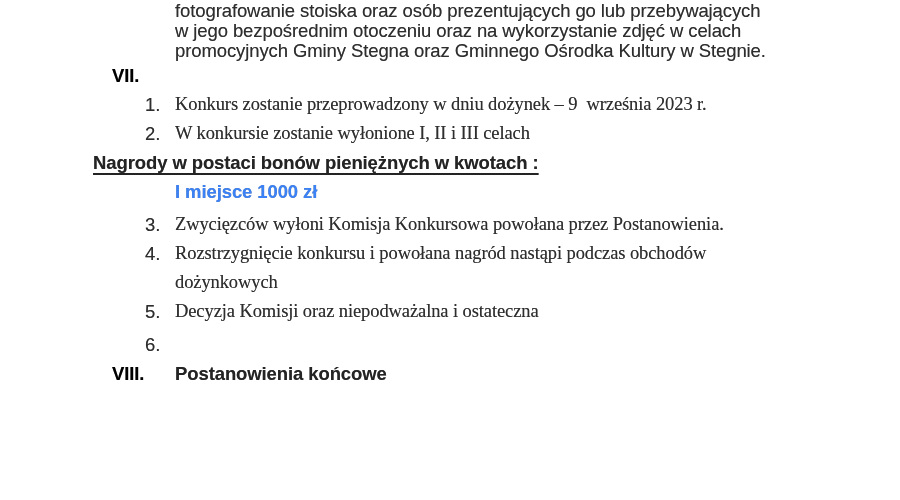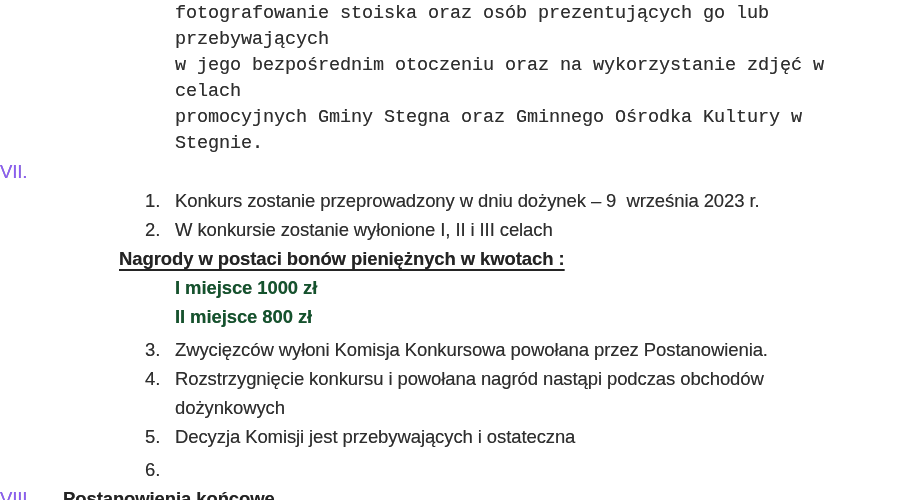--- a/index.html
+++ b/index.html
@@ -17,64 +17,65 @@
     letter-spacing: -0.1px;
     text-shadow: 0 0 0.6px rgba(46,46,46,0.55);
   }
   .page {
     position: relative;
     padding-top: 1px;
   }
   .para {
     margin: 0 8px 0 175px;
     white-space: pre-line;
-    line-height: 26px;
-    font-family: Liberation Mono, monospace;
+    line-height: 20px;
   }
   .sec {
     display: flex;
     line-height: 29px;
   }
   .sec .roman {
+    margin-left: 112px;
     width: 63px;
-    font-weight: normal;
-    color: #8b5cf6;
+    font-weight: bold;
+    color: #000000;
   }
   .sec .title {
     font-weight: bold;
     color: #242424;
   }
   .item {
     display: flex;
     line-height: 29px;
   }
   .item .num {
     margin-left: 145px;
     width: 30px;
     flex: 0 0 30px;
   }
   .item .text {
     white-space: pre-line;
     max-width: 670px;
+    font-family: Liberation Serif, serif;
   }
   .prize-head {
-    margin-left: 119px;
+    margin-left: 93px;
     line-height: 29px;
     font-weight: bold;
     color: #242424;
     text-decoration: underline;
     text-decoration-thickness: 2px;
     text-underline-offset: 4px;
     width: fit-content;
   }
   .prize {
     margin-left: 175px;
     line-height: 29px;
     font-weight: bold;
-    color: #14532d;
+    color: #3b82f6;
   }
   .gap4 {
     margin-top: 4px;
   }
 </style>
 </head>
 <body>
 
 <div class="page">
 
@@ -92,36 +93,35 @@
   </div>
 
   <div class="item">
     <span class="num">2.</span>
     <span class="text">W konkursie zostanie wyłonione I, II i III celach</span>
   </div>
 
   <div class="prize-head">Nagrody w postaci bonów pieniężnych w kwotach :</div>
 
   <div class="prize">I miejsce 1000 zł</div>
-  <div class="prize">II miejsce 800 zł</div>
 
   <div class="item gap4">
     <span class="num">3.</span>
     <span class="text">Zwycięzców wyłoni Komisja Konkursowa powołana przez Postanowienia.</span>
   </div>
 
   <div class="item">
     <span class="num">4.</span>
     <span class="text">Rozstrzygnięcie konkursu i powołana nagród nastąpi podczas obchodów
 dożynkowych</span>
   </div>
 
   <div class="item">
     <span class="num">5.</span>
-    <span class="text">Decyzja Komisji jest przebywających i ostateczna</span>
+    <span class="text">Decyzja Komisji oraz niepodważalna i ostateczna</span>
   </div>
 
   <div class="item gap4">
     <span class="num">6.</span>
   </div>
 
   <div class="sec">
     <span class="roman">VIII.</span>
     <span class="title">Postanowienia końcowe</span>
   </div>

